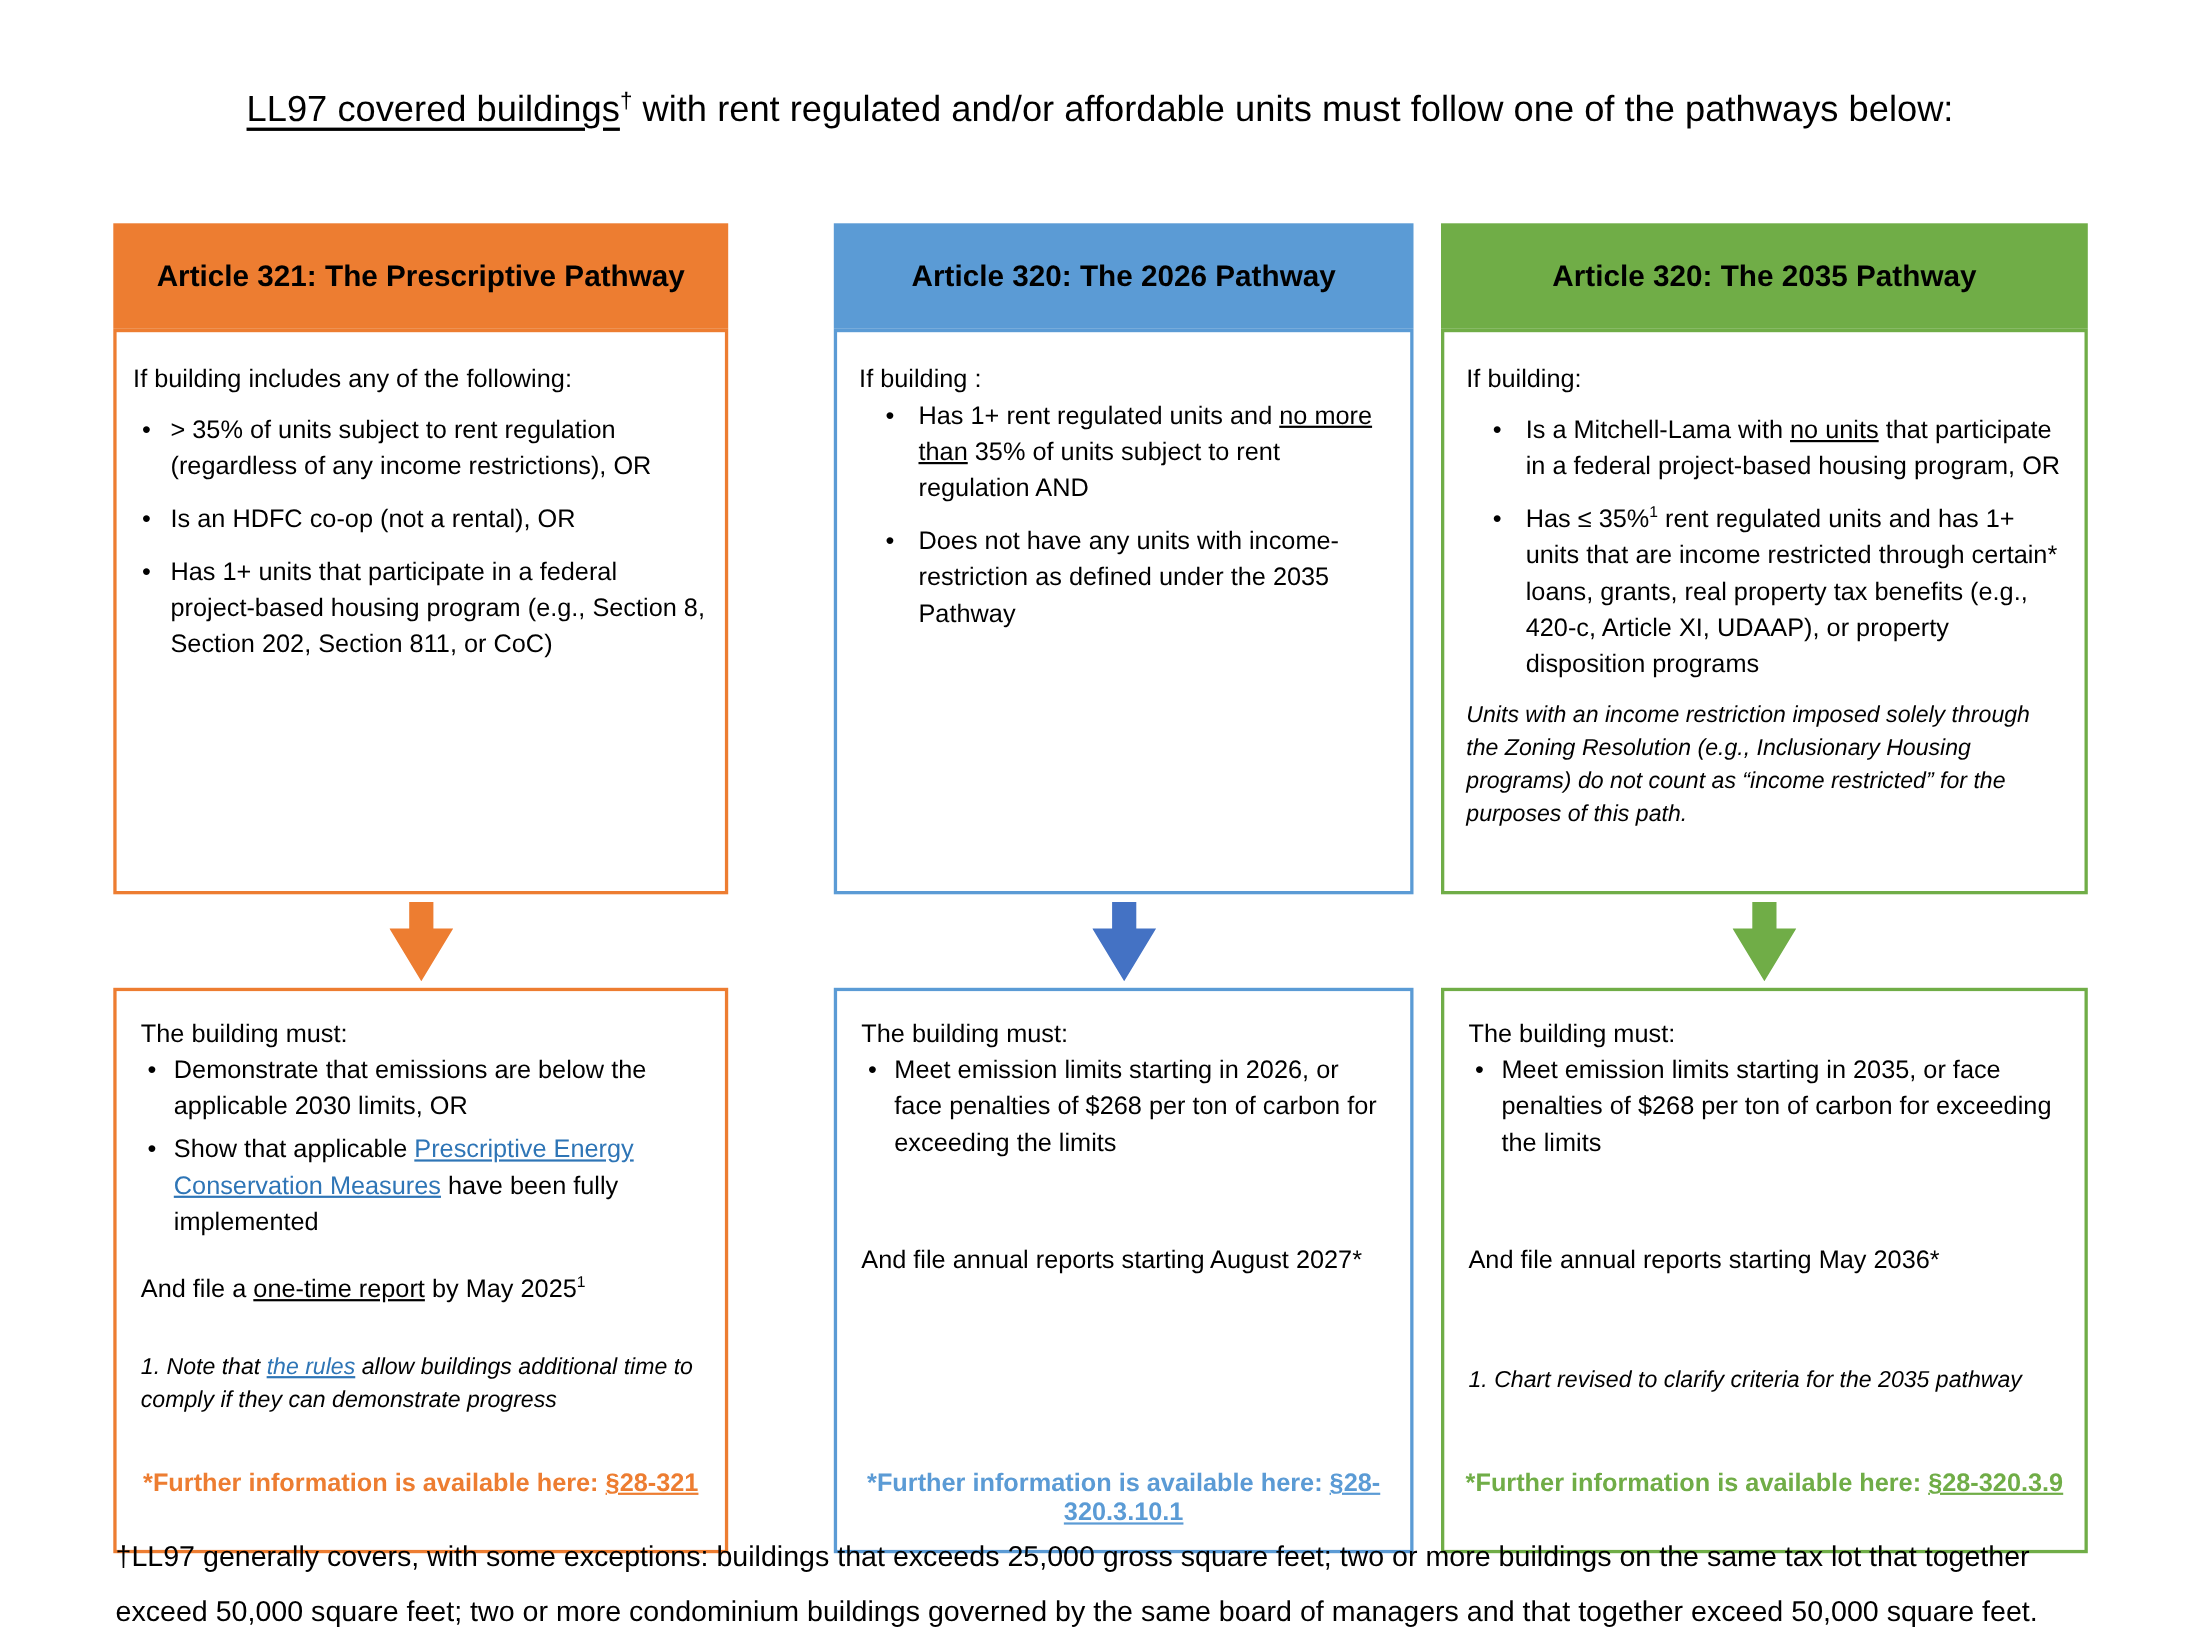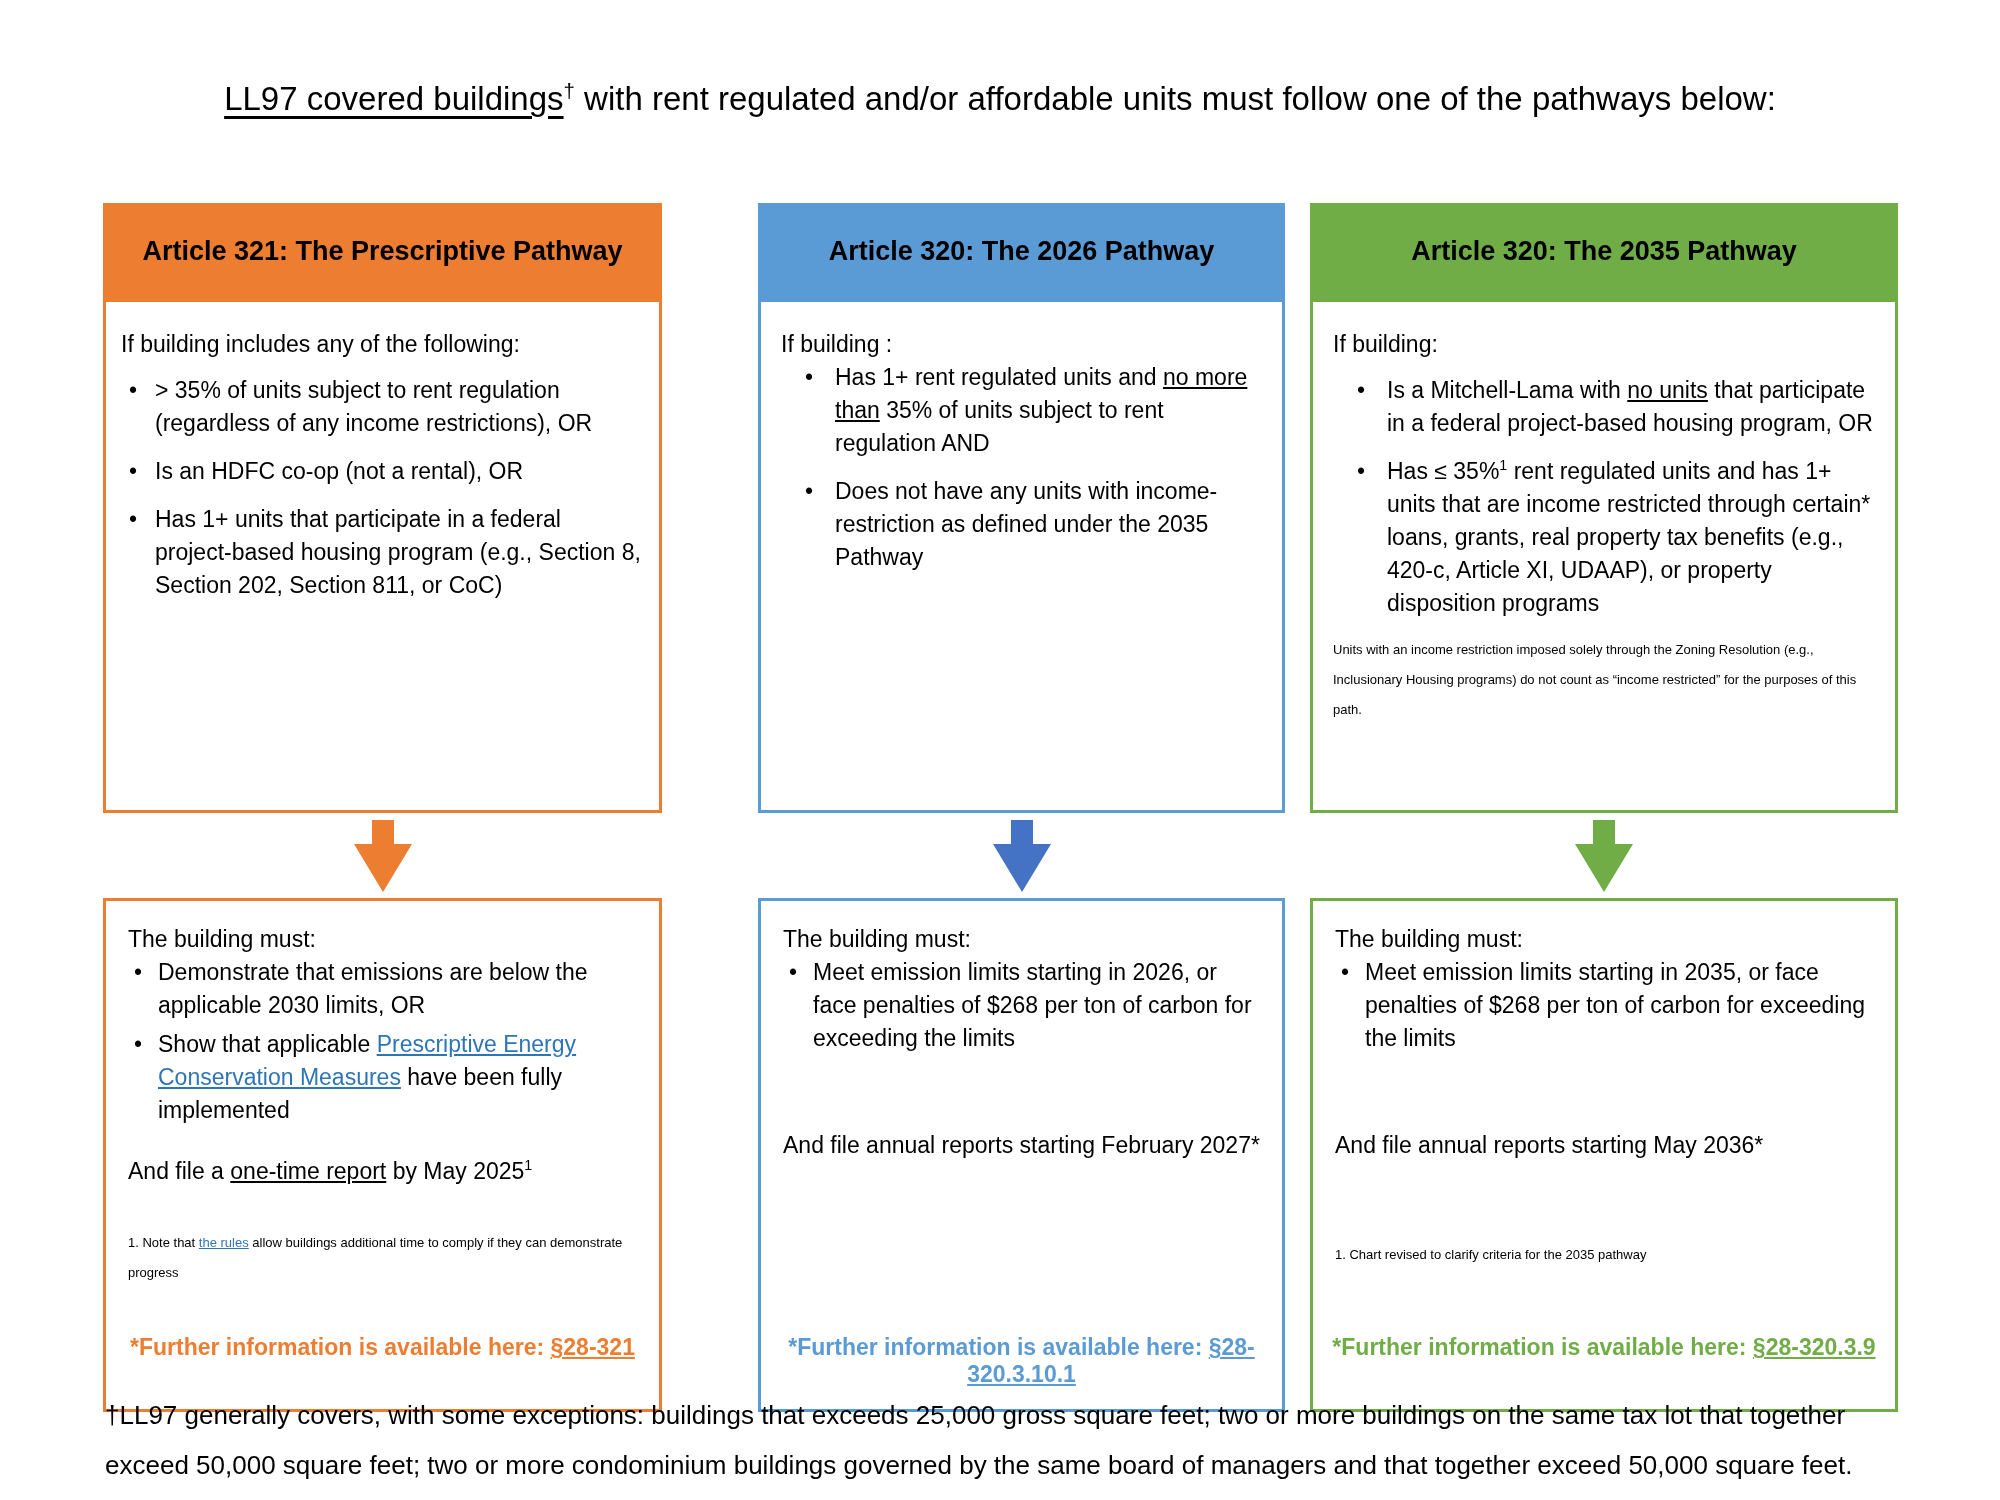--- a/index.html
+++ b/index.html
@@ -39,21 +39,21 @@
   ul.bullets{ list-style:none; }
   ul.bullets li{ position:relative; margin-bottom:15px; }
   .criteria.indent-narrow li{ padding-left:34px; }
   .criteria.indent-narrow li::before{ content:"\2022"; position:absolute; left:8px; }
   .criteria.indent-wide li{ padding-left:54px; }
   .criteria.indent-wide li::before{ content:"\2022"; position:absolute; left:24px; }
   .req ul.bullets li{ padding-left:30px; margin-bottom:6px; }
   .req ul.bullets li::before{ content:"\2022"; position:absolute; left:6px; }
 
   .intro-gap{ margin-bottom:13px; }
-  .note-it{ font-size:13px; line-height:30px; }
+  .note-it{ font-style:italic; font-size:21px; line-height:30px; }
   .criteria .note-it{ margin-top:14px; }
   .file-line-1{ margin-top:28px; }
   .file-line-2{ margin-top:74px; }
   .req-note-1{ margin-top:40px; }
   .req-note-3{ margin-top:78px; }
 
   .seg-u{ text-decoration:underline; }
   .seg-link{ color:var(--c-link); text-decoration:underline; }
   .seg-sup{ vertical-align:super; font-size:0.62em; line-height:0; }
 
@@ -115,21 +115,21 @@
       </ul>
     </div>
     <svg class="arrow" viewBox="0 0 58 72" aria-hidden="true">
       <path d="M18 0 H40 V24 H58 L29 72 L0 24 H18 Z"></path>
     </svg>
     <div class="box req">
       <p>The building must:</p>
       <ul class="bullets">
         <li><span>Meet emission limits starting in 2026, or face penalties of $268 per ton of carbon for exceeding the limits</span></li>
       </ul>
-      <p class="file-line-2"><span>And file annual reports starting February 2027*</span></p>
+      <p class="file-line-2"><span>And file annual reports starting August 2027*</span></p>
     </div>
     <div class="footer"><span>*Further information is available here: </span><span class="seg-u">§28-320.3.10.1</span></div>
   </section>
 
   <section class="col col3">
     <header class="hdr">Article 320: The 2035 Pathway</header>
     <div class="box criteria indent-wide">
       <p class="intro-gap">If building:</p>
       <ul class="bullets">
         <li><span>Is a Mitchell-Lama with </span><span class="seg-u">no units</span><span> that participate in a federal project-based housing program, OR</span></li>

